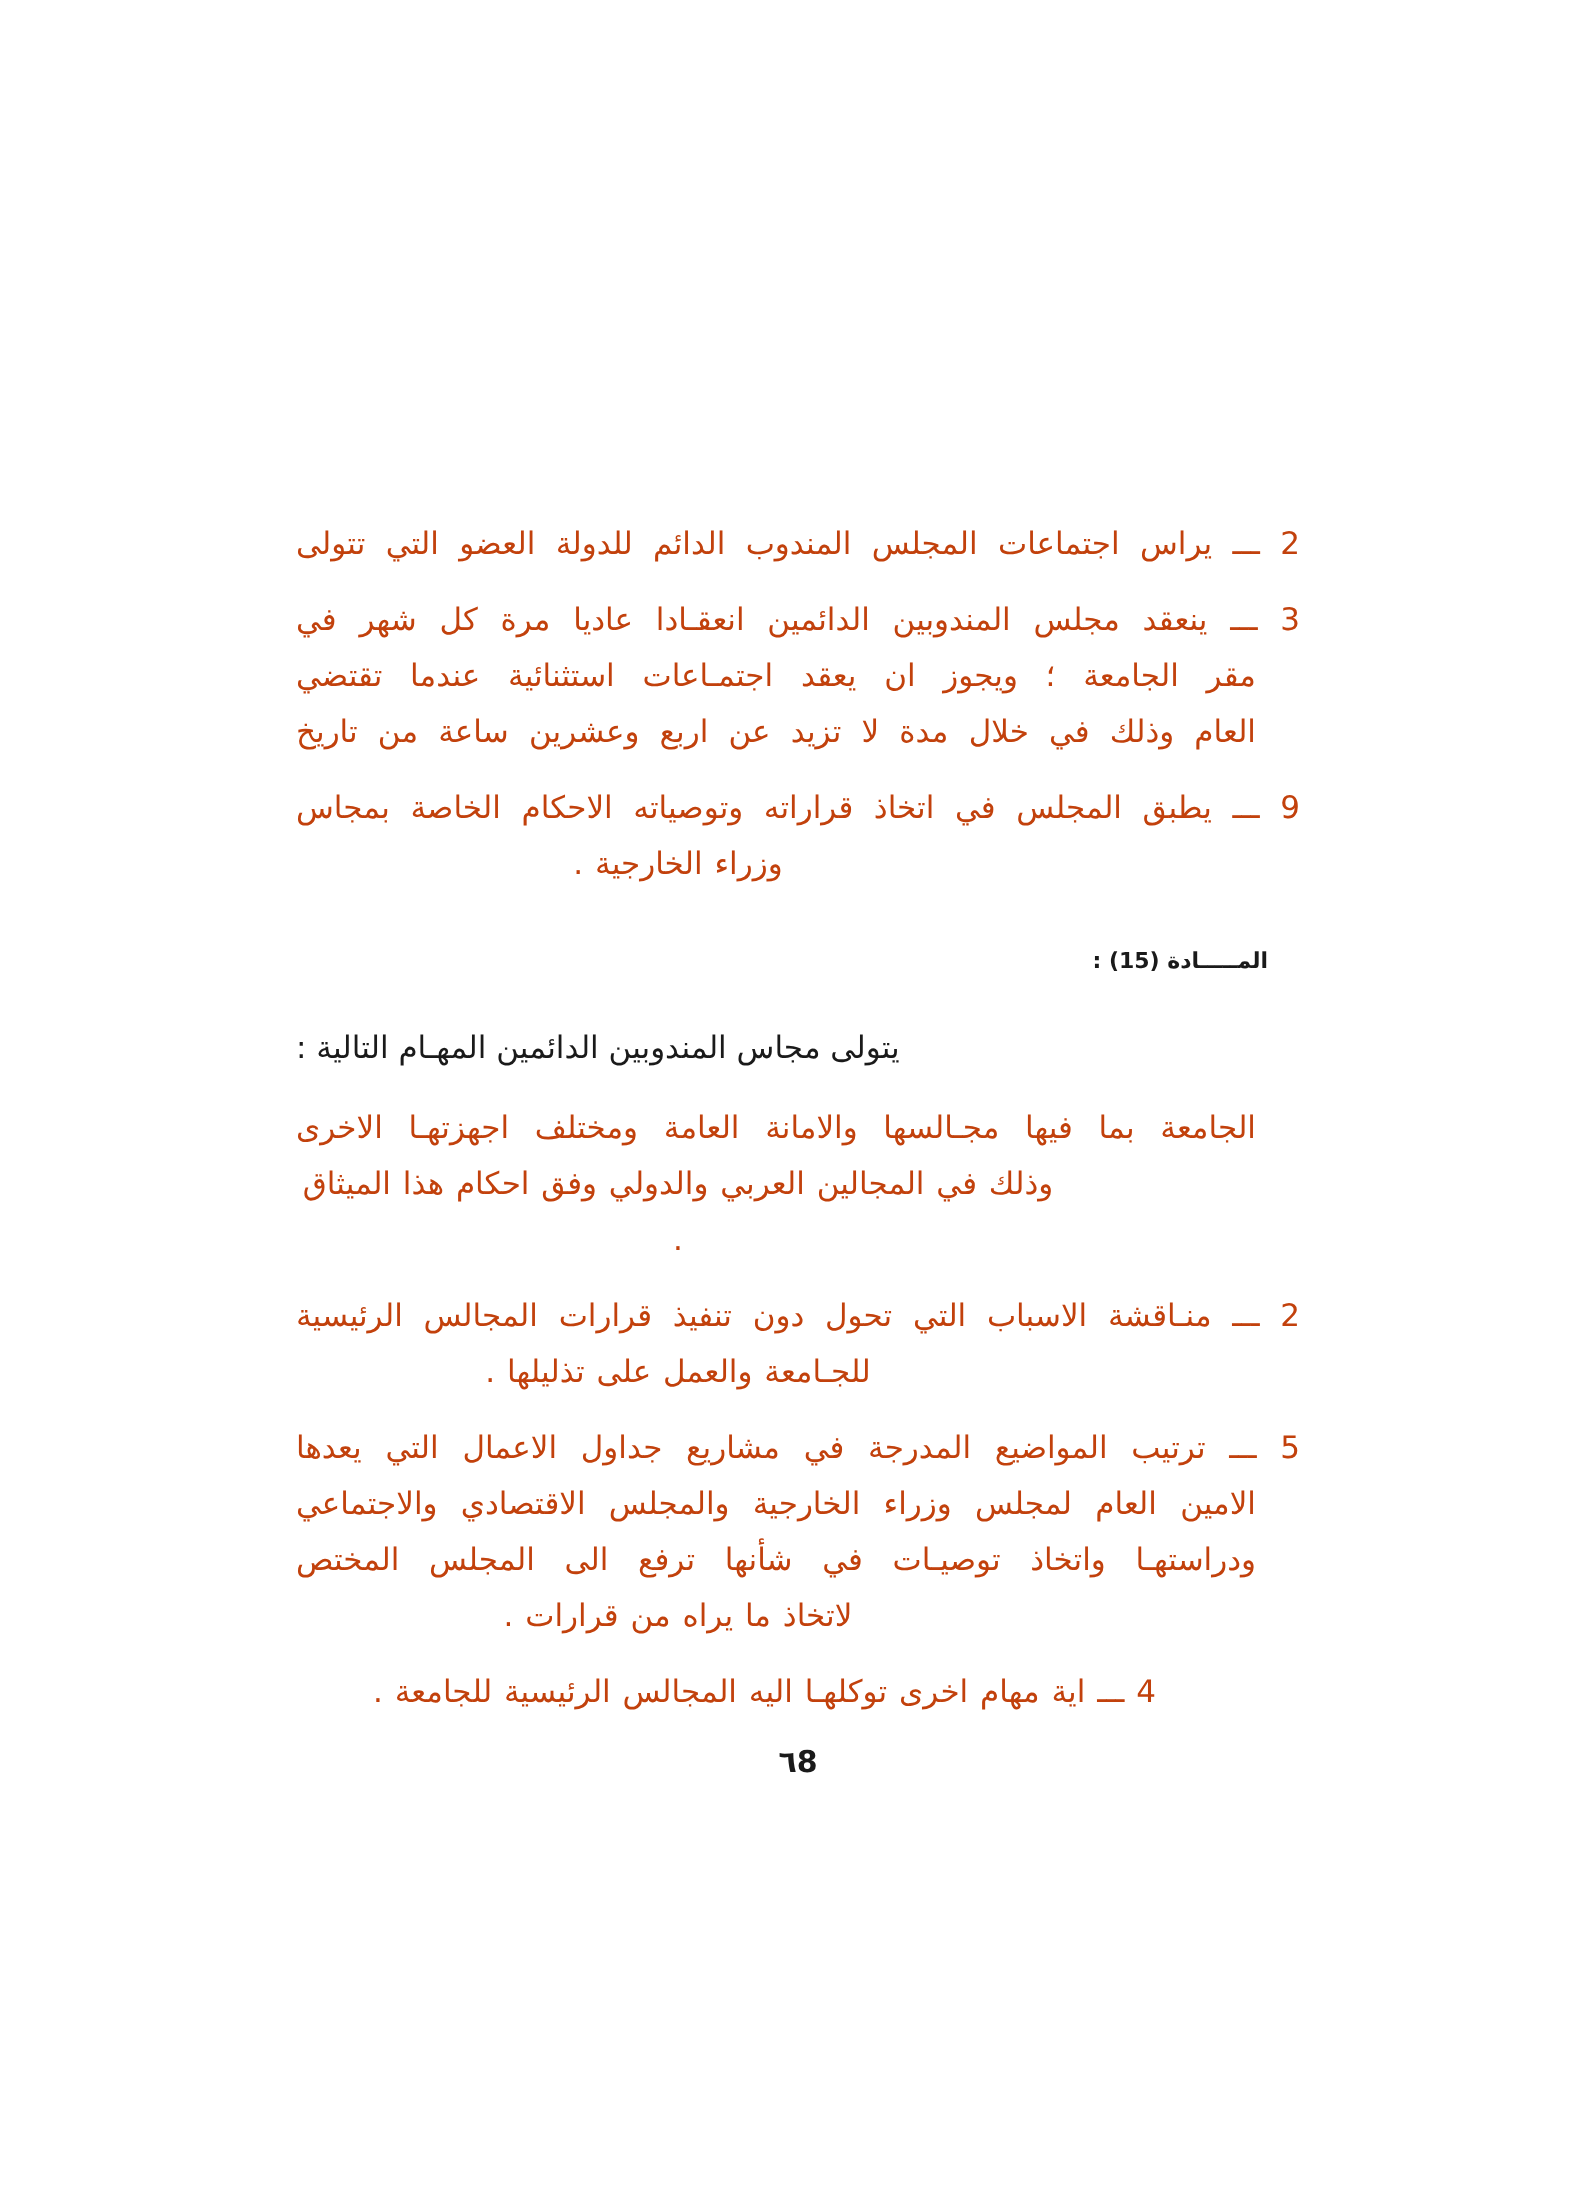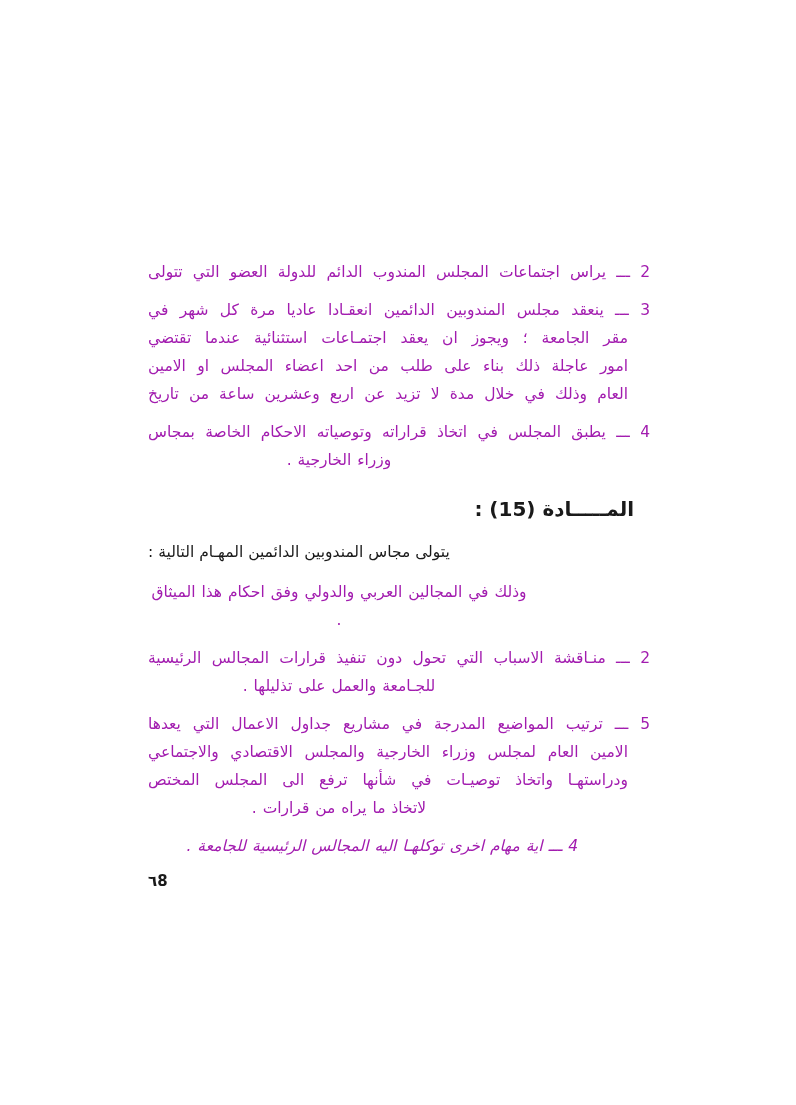--- a/index.html
+++ b/index.html
@@ -20,21 +20,21 @@
   .column {
     position: absolute;
     top: 246px;
     left: 148px;
     width: 502px;
   }
   .item + .item { margin-top: 10px; }
   .line {
     font-size: 15.5px;
     line-height: 28px;
-    color: #a21caf;
+    color: #c2410c;
     word-spacing: 1px;
   }
   
   .line.first {
     text-align: justify;
     text-align-last: justify;
   }
   
   .line.full {
     text-align: justify;
@@ -43,74 +43,74 @@
   }
   
   .line.last {
     text-align: center;
     padding-right: 120px;
   }
   
   .line.single {
     text-align: right;
     padding-right: 72px;
-    font-style: italic;
   }
   .article-heading {
     margin-top: 22px;
     padding-right: 16px;
     text-align: right;
     font-weight: bold;
-    font-size: 20px;
+    font-size: 11px;
     line-height: 26px;
   }
   .article-intro {
     margin-top: 16px;
     padding-right: 24px;
     text-align: left;
     font-size: 15.5px;
     line-height: 28px;
   }
   .list-block { margin-top: 12px; }
   .page-number {
     margin-top: 12px;
+    text-align: center;
     font-size: 15px;
     letter-spacing: 1px;
     direction: ltr;
     font-weight: bold;
   }
 </style>
 </head>
 <body>
 
 <div class="page">
   <div class="column">
 
     <div class="list-block">
         <div class="item">
           <div class="line first">2 ـــ يراس اجتماعات المجلس المندوب الدائم للدولة العضو التي تتولى</div>
         </div>
         <div class="item">
           <div class="line first">3 ـــ ينعقد مجلس المندوبين الدائمين انعقـادا عاديا مرة كل شهر في</div>
           <div class="line full">مقر الجامعة ؛ ويجوز ان يعقد اجتمـاعات استثنائية عندما تقتضي</div>
-          <div class="line full">امور عاجلة ذلك بناء على طلب من احد اعضاء المجلس او الامين</div>
           <div class="line full">العام وذلك في خلال مدة لا تزيد عن اربع وعشرين ساعة من تاريخ</div>
         </div>
         <div class="item">
-          <div class="line first">4 ـــ يطبق المجلس في اتخاذ قراراته وتوصياته الاحكام الخاصة بمجاس</div>
+          <div class="line first">9 ـــ يطبق المجلس في اتخاذ قراراته وتوصياته الاحكام الخاصة بمجاس</div>
           <div class="line last">وزراء الخارجية .</div>
         </div>
       </div>
 
     <div class="article-heading">المـــــادة (15) :</div>
 
     <div class="article-intro">يتولى مجاس المندوبين الدائمين المهـام التالية :</div>
 
     <div class="list-block">
         <div class="item">
+          <div class="line full">الجامعة بما فيها مجـالسها والامانة العامة ومختلف اجهزتهـا الاخرى</div>
           <div class="line last">وذلك في المجالين العربي والدولي وفق احكام هذا الميثاق .</div>
         </div>
         <div class="item">
           <div class="line first">2 ـــ منـاقشة الاسباب التي تحول دون تنفيذ قرارات المجالس الرئيسية</div>
           <div class="line last">للجـامعة والعمل على تذليلها .</div>
         </div>
         <div class="item">
           <div class="line first">5 ـــ ترتيب المواضيع المدرجة في مشاريع جداول الاعمال التي يعدها</div>
           <div class="line full">الامين العام لمجلس وزراء الخارجية والمجلس الاقتصادي والاجتماعي</div>
           <div class="line full">ودراستهـا واتخاذ توصيـات في شأنها ترفع الى المجلس المختص</div>

